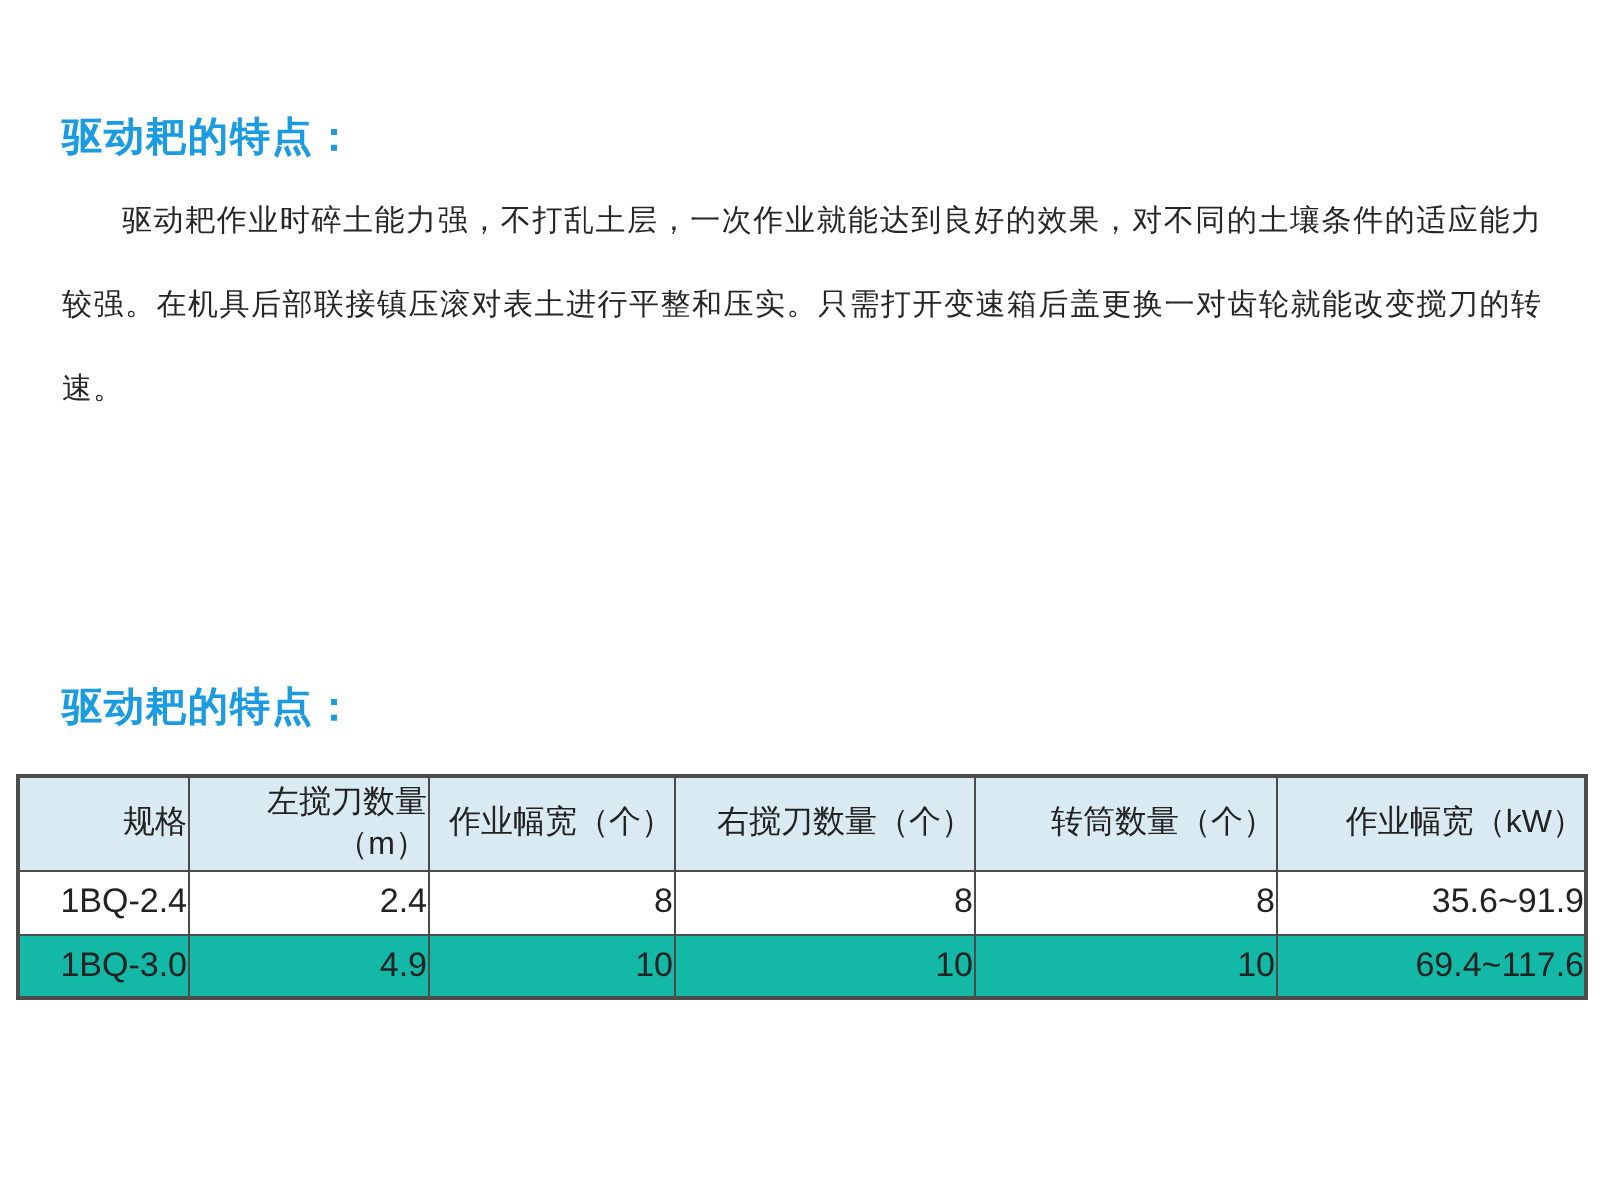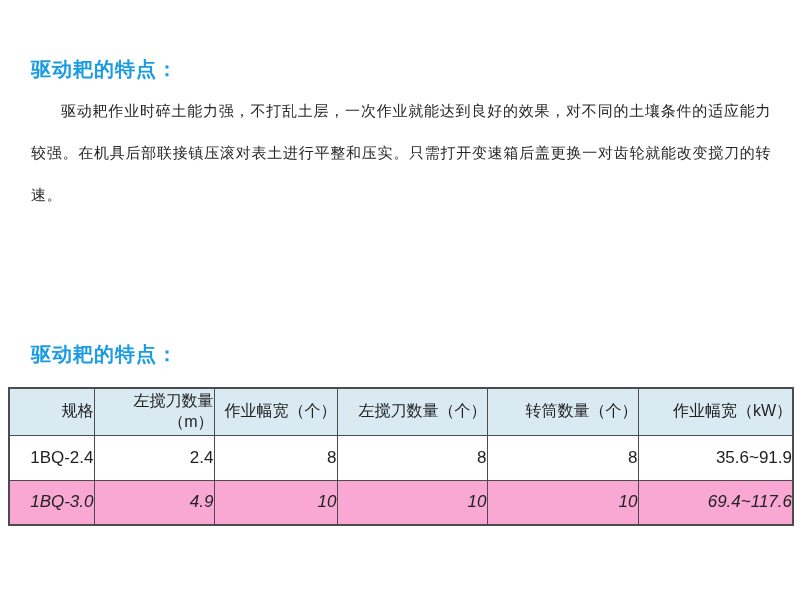--- a/index.html
+++ b/index.html
@@ -56,25 +56,24 @@
     background: #ffffff;
   }
   table.specs thead th {
     background: #daeaf3;
     font-weight: normal;
     font-size: 16px;
     height: 47px;
   }
   table.specs tbody td {
     font-size: 17px;
-    height: 45px;
+    height: 32px;
   }
   table.specs tbody tr.row-shaded td {
-    background: #f9a8d4;
-    font-style: italic;
+    background: #14b8a6;
   }
 </style>
 </head>
 <body>
 
 <div class="page">
 
   <div class="heading features">驱动耙的特点：</div>
 
   <div class="body-paragraph">驱动耙作业时碎土能力强，不打乱土层，一次作业就能达到良好的效果，对不同的土壤条件的适应能力较强。在机具后部联接镇压滚对表土进行平整和压实。只需打开变速箱后盖更换一对齿轮就能改变搅刀的转速。</div>
@@ -89,21 +88,21 @@
         <col style="width:123px">
         <col style="width:150px">
         <col style="width:151px">
         <col style="width:155px">
       </colgroup>
       <thead>
         <tr>
           <th>规格</th>
           <th>左搅刀数量（m）</th>
           <th>作业幅宽（个）</th>
-          <th>左搅刀数量（个）</th>
+          <th>右搅刀数量（个）</th>
           <th>转筒数量（个）</th>
           <th>作业幅宽（kW）</th>
         </tr>
       </thead>
       <tbody>
         <tr>
           <td>1BQ-2.4</td>
           <td>2.4</td>
           <td>8</td>
           <td>8</td>

